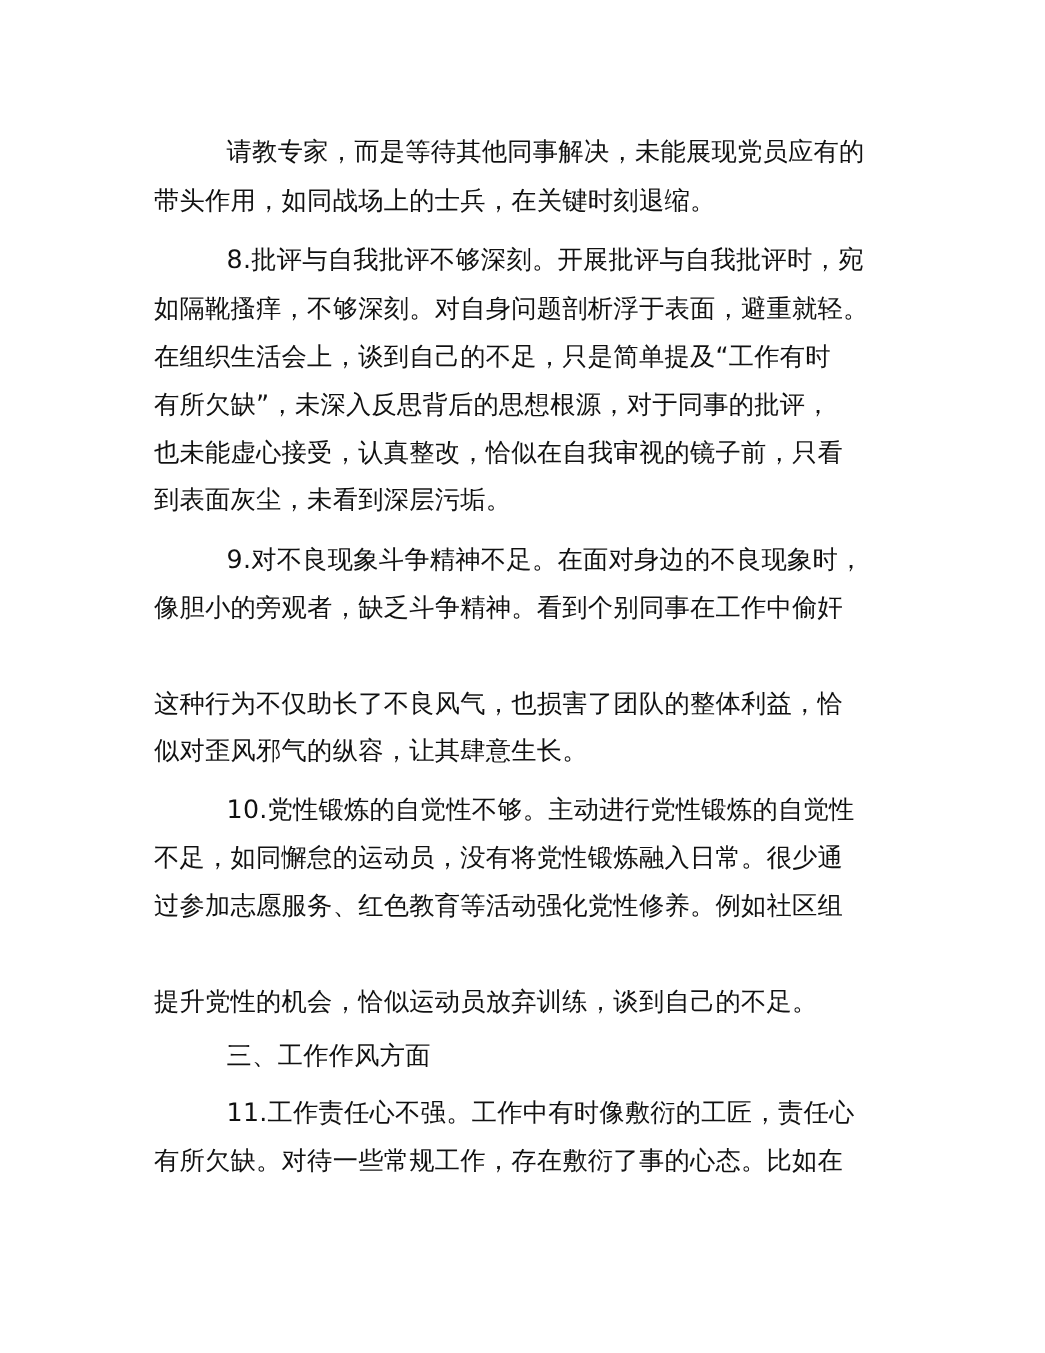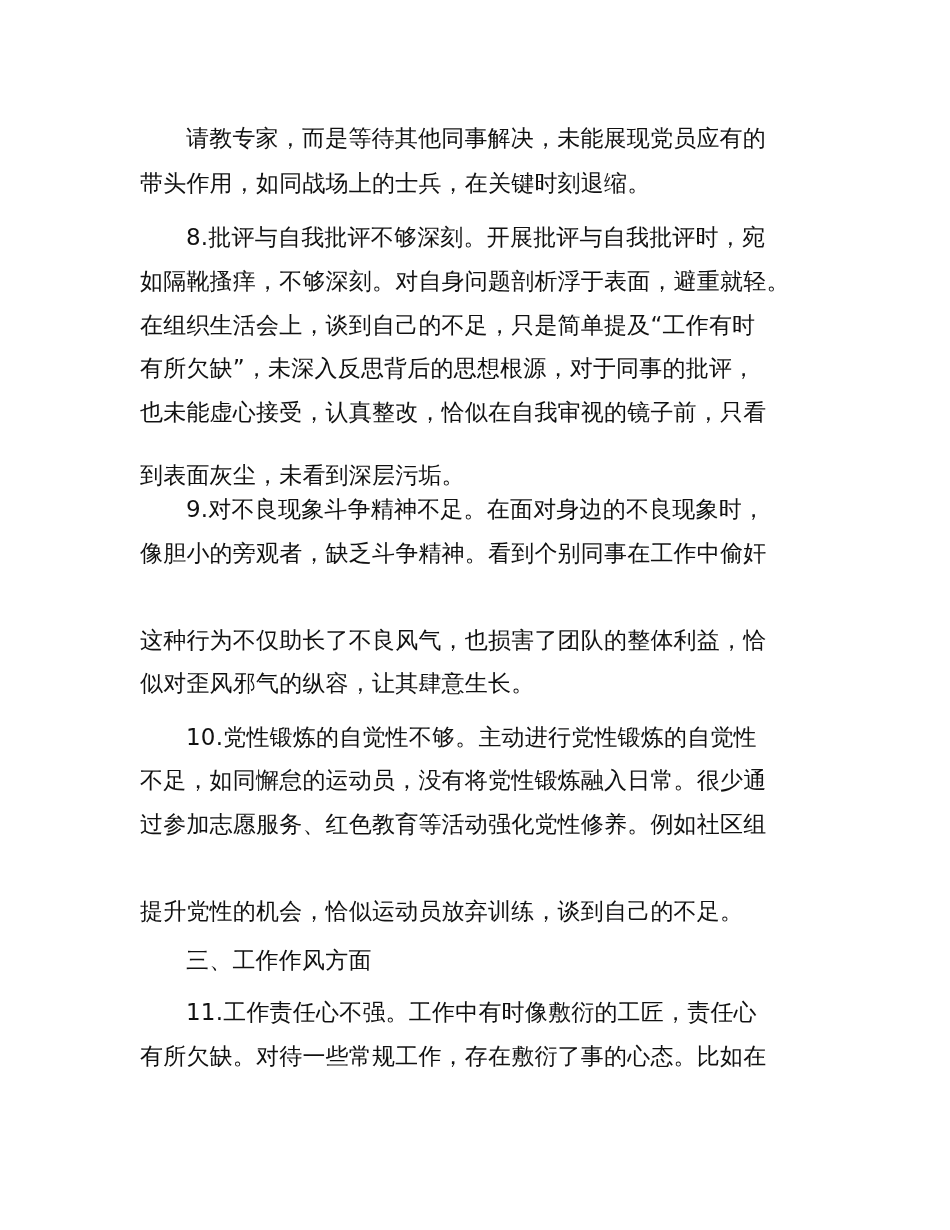--- a/index.html
+++ b/index.html
@@ -1,34 +1,34 @@
 <!DOCTYPE html>
 <html><head>
 <meta charset="utf-8">
 <style>
   html, body { margin: 0; padding: 0; background: #ffffff; }
   body { width: 950px; height: 1230px; position: relative; overflow: hidden;
          font-family: "DejaVu Sans", sans-serif; color: #111111; }
   .page { position: absolute; left: 0; top: 0; width: 950px; height: 1230px; background: #ffffff; }
   .line { position: absolute; left: 140px; font-size: 23px; line-height: 30px;
           white-space: nowrap; letter-spacing: 0.2px; }
-  .indent { left: 186px; text-align: right; }
+  .indent { left: 206px; text-align: right; }
 </style>
 </head>
 <body>
 
 <div class="page">
   <div class="line indent" style="top:123px">请教专家，而是等待其他同事解决，未能展现党员应有的</div>
   <div class="line" style="top:168px">带头作用，如同战场上的士兵，在关键时刻退缩。</div>
   <div class="line indent" style="top:222px">8.批评与自我批评不够深刻。开展批评与自我批评时，宛</div>
   <div class="line" style="top:266px">如隔靴搔痒，不够深刻。对自身问题剖析浮于表面，避重就轻。</div>
   <div class="line" style="top:310px">在组织生活会上，谈到自己的不足，只是简单提及“工作有时</div>
   <div class="line" style="top:353px">有所欠缺”，未深入反思背后的思想根源，对于同事的批评，</div>
   <div class="line" style="top:397px">也未能虚心接受，认真整改，恰似在自我审视的镜子前，只看</div>
-  <div class="line" style="top:460px">到表面灰尘，未看到深层污垢。</div>
+  <div class="line" style="top:440px">到表面灰尘，未看到深层污垢。</div>
   <div class="line indent" style="top:494px">9.对不良现象斗争精神不足。在面对身边的不良现象时，</div>
   <div class="line" style="top:538px">像胆小的旁观者，缺乏斗争精神。看到个别同事在工作中偷奸</div>
   <div class="line" style="top:625px">这种行为不仅助长了不良风气，也损害了团队的整体利益，恰</div>
   <div class="line" style="top:668px">似对歪风邪气的纵容，让其肆意生长。</div>
   <div class="line indent" style="top:722px">10.党性锻炼的自觉性不够。主动进行党性锻炼的自觉性</div>
   <div class="line" style="top:765px">不足，如同懈怠的运动员，没有将党性锻炼融入日常。很少通</div>
   <div class="line" style="top:809px">过参加志愿服务、红色教育等活动强化党性修养。例如社区组</div>
   <div class="line" style="top:896px">提升党性的机会，恰似运动员放弃训练，谈到自己的不足。</div>
   <div class="line indent" style="top:945px">三、工作作风方面</div>
   <div class="line indent" style="top:997px">11.工作责任心不强。工作中有时像敷衍的工匠，责任心</div>

